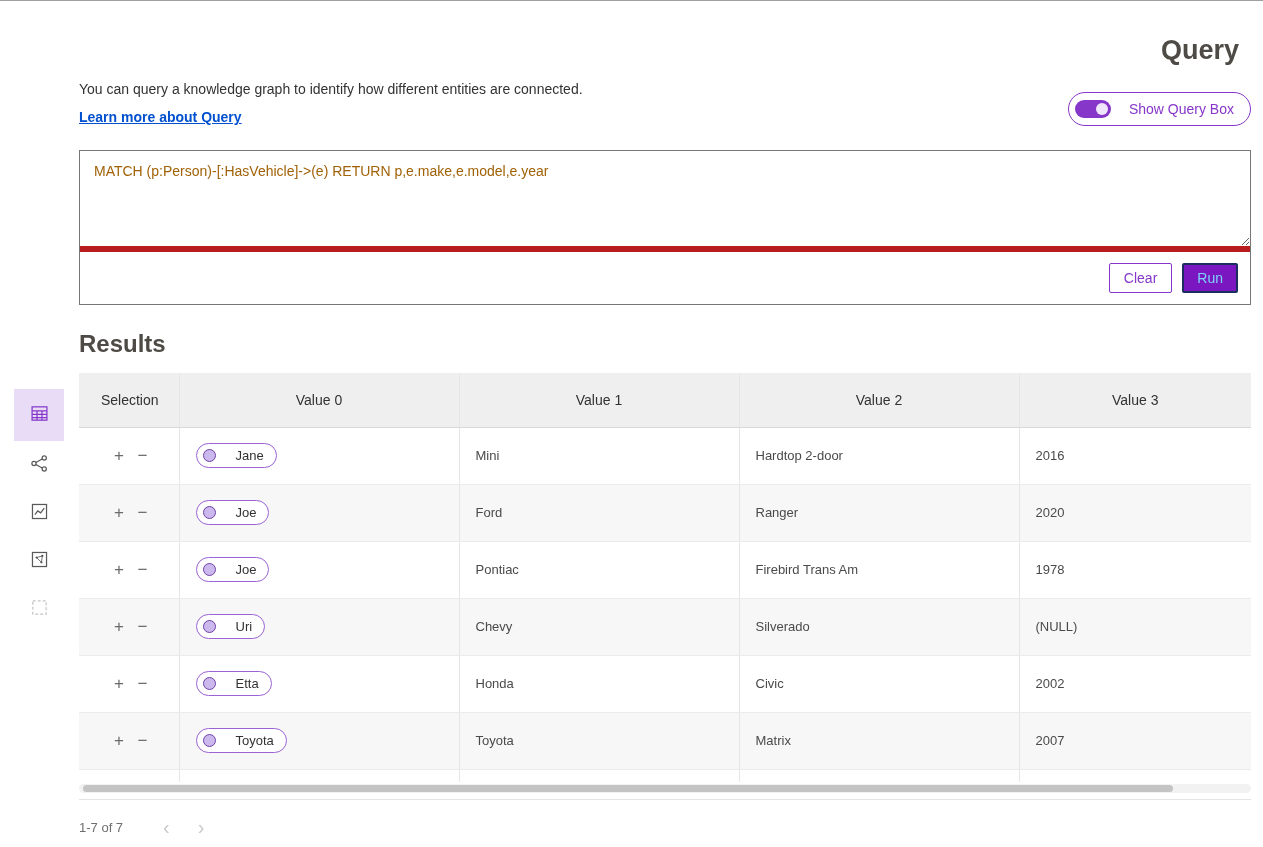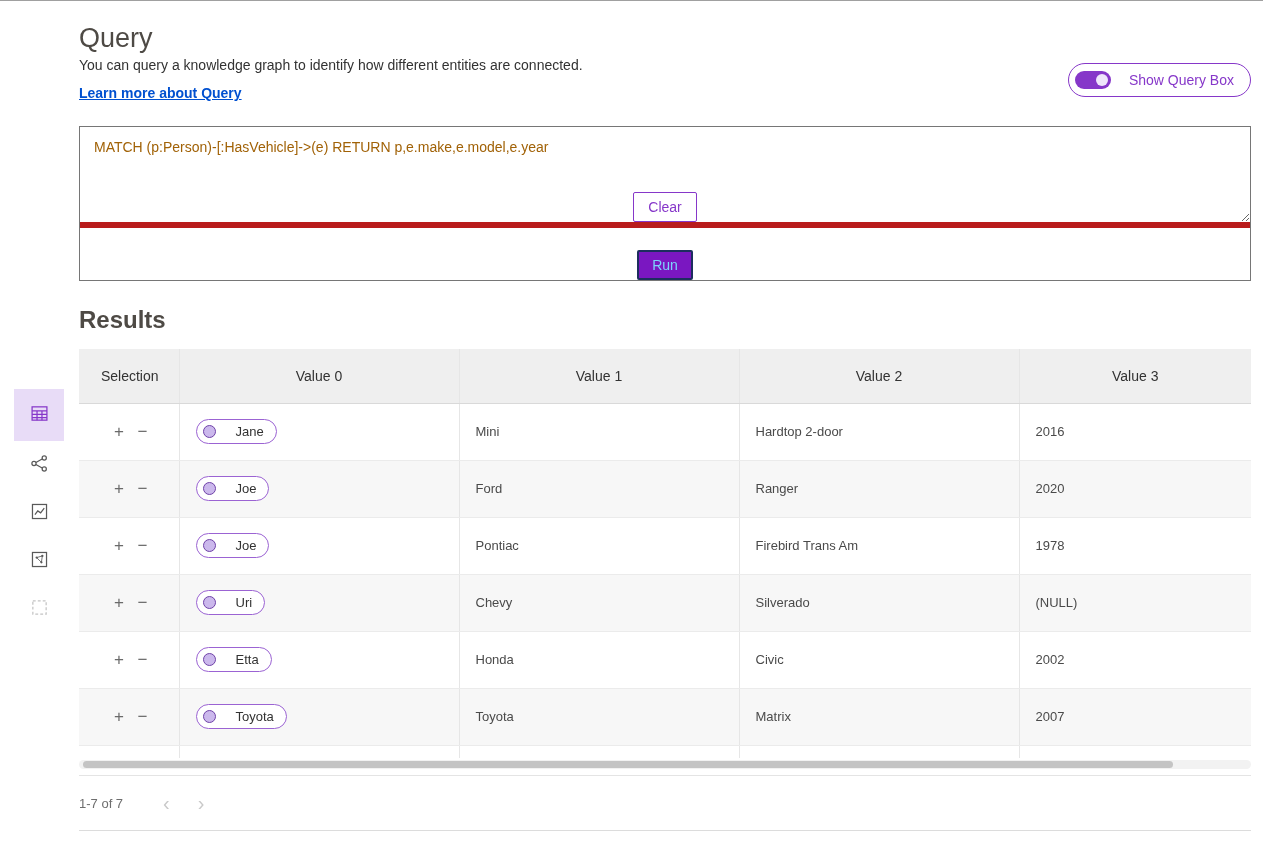--- a/index.html
+++ b/index.html
@@ -10,25 +10,25 @@
     font-family: "Liberation Sans", sans-serif;
     color: #323232;
     position: relative;
     overflow: hidden;
     border-top: 1px solid #a0a0a0;
   }
 
   .content { padding: 20px 12px 0 79px; }
 
   h1.page-title {
-    font-size: 27px; line-height: 34px; font-weight: 400;
-    color: #4e4a45; margin: 0;
-  }
-
-  .intro-row { display: flex; justify-content: space-between; align-items: center; }
+    font-size: 27px; line-height: 34px; font-weight: 700;
+    color: #4e4a45; margin: 12px; text-align: right;
+  }
+
+  .intro-row { display: flex; justify-content: space-between; align-items: flex-end; }
   .intro-text p { margin: 0; font-size: 14px; line-height: 20px; color: #323232; }
   .learn-link {
     display: inline-block; margin-top: 10px;
     font-size: 14px; font-weight: 700; color: #0050d0;
     text-decoration: underline; cursor: pointer;
   }
 
   .toggle-pill {
     display: inline-flex; align-items: center; gap: 18px;
     border: 1px solid #8637c9; border-radius: 18px;
@@ -38,21 +38,21 @@
   .switch { position: relative; width: 36px; height: 18px; border-radius: 9px; background: #8637c9; display: inline-block; }
   .switch .knob { position: absolute; right: 3px; top: 3px; width: 12px; height: 12px; border-radius: 50%; background: #efe6fb; }
 
   .query-box { margin-top: 24px; border: 1px solid #767676; }
   .query-box textarea {
     display: block; width: 100%; height: 101px;
     border: none; border-bottom: 6px solid #b91c1c;
     padding: 12px 14px; font-family: "Liberation Sans", sans-serif;
     font-size: 14px; color: #a16207; resize: both; outline: none;
   }
-  .query-actions { display: flex; justify-content: flex-end; align-items: center; gap: 28px; height: 52px; padding: 0 12px; background: #fff; flex-direction: column; }
+  .query-actions { display: flex; justify-content: flex-end; align-items: center; gap: 10px; height: 52px; padding: 0 12px; background: #fff; }
   .btn { font-family: "Liberation Sans", sans-serif; font-size: 14px; cursor: pointer; border-radius: 2px; }
   .btn-clear { padding: 6px 14px; background: #fff; color: #8637c9; border: 1px solid #8637c9; }
   .btn-run { padding: 5px 13px; background: #7a17c1; color: #7dd3fc; border: 2px solid #1c2e5e; }
 
   h2.results-title { font-size: 24px; line-height: 30px; font-weight: 700; color: #4e4a45; margin: 24px 0 14px 0; }
 
   
   .tool-rail { position: absolute; left: 14px; top: 388px; width: 50px; display: flex; flex-direction: column; }
   .rail-item {
     width: 50px; height: 48px; display: flex; align-items: center; justify-content: center;

